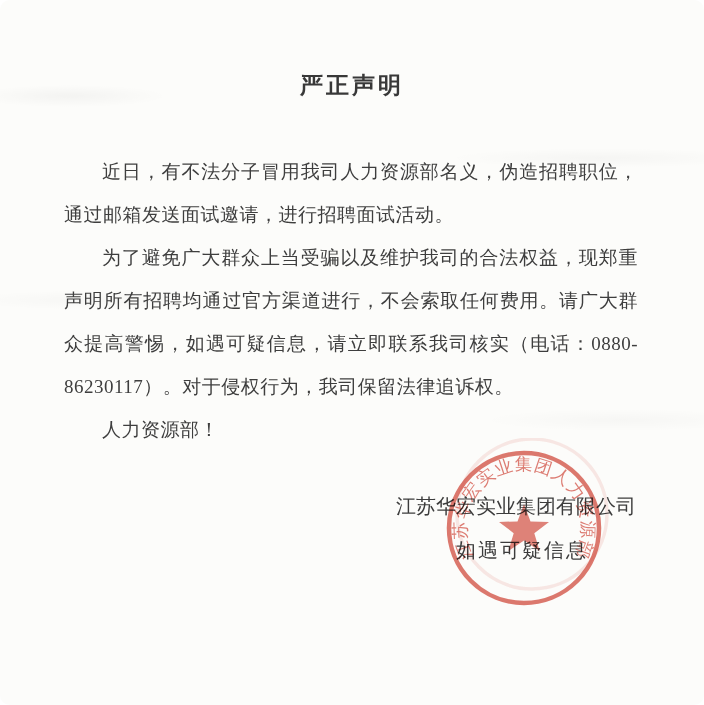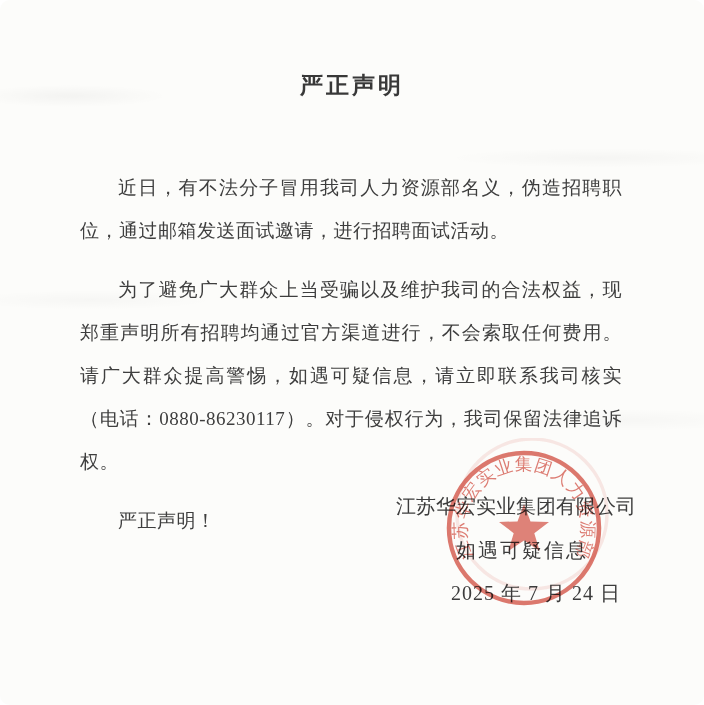--- a/index.html
+++ b/index.html
@@ -37,21 +37,21 @@
     position: absolute;
     top: 150px;
     left: 64px;
     width: 574px;
     font-size: 19px;
     line-height: 43px;
     letter-spacing: 0.5px;
     text-align: justify;
   }
   .doc-body p {
-    margin: 16px;
+    margin: 0;
     text-indent: 2em;
   }
   .doc-body p.no-justify {
     text-align: left;
   }
   .sig-line {
     position: absolute;
     font-size: 20px;
     line-height: 24px;
     text-align: center;
@@ -75,28 +75,27 @@
 </head>
 <body>
 
 <div class="page">
 
   <div class="doc-title">严正声明</div>
 
   <div class="doc-body">
     <p>近日，有不法分子冒用我司人力资源部名义，伪造招聘职位，通过邮箱发送面试邀请，进行招聘面试活动。</p>
     <p>为了避免广大群众上当受骗以及维护我司的合法权益，现郑重声明所有招聘均通过官方渠道进行，不会索取任何费用。请广大群众提高警惕，如遇可疑信息，请立即联系我司核实（电话：0880-86230117）。对于侵权行为，我司保留法律追诉权。</p>
-    <p class="no-justify">严正声明！</p>
+    <p class="no-justify">人力资源部！</p>
   </div>
 
   <div class="sig-line sig-company">江苏华宏实业集团有限公司</div>
 
   <div class="sig-line sig-dept">如遇可疑信息</div>
 
-  <div class="sig-line sig-date">2025 年 7 月 24 日</div>
 
   <svg class="stamp" viewBox="0 0 180 180" xmlns="http://www.w3.org/2000/svg">
     <defs>
       <path id="ringPath" d="M 35.5 109.8 A 58 58 0 1 1 144.5 109.8" fill="none"></path>
     </defs>
 
     <circle cx="98" cy="76" r="75" fill="none" stroke="#cf3b2d" stroke-width="3.5" stroke-opacity="0.13"></circle>
 
     <circle cx="90" cy="90" r="75" fill="none" stroke="#cf3b2d" stroke-width="4.5" stroke-opacity="0.78"></circle>
 

